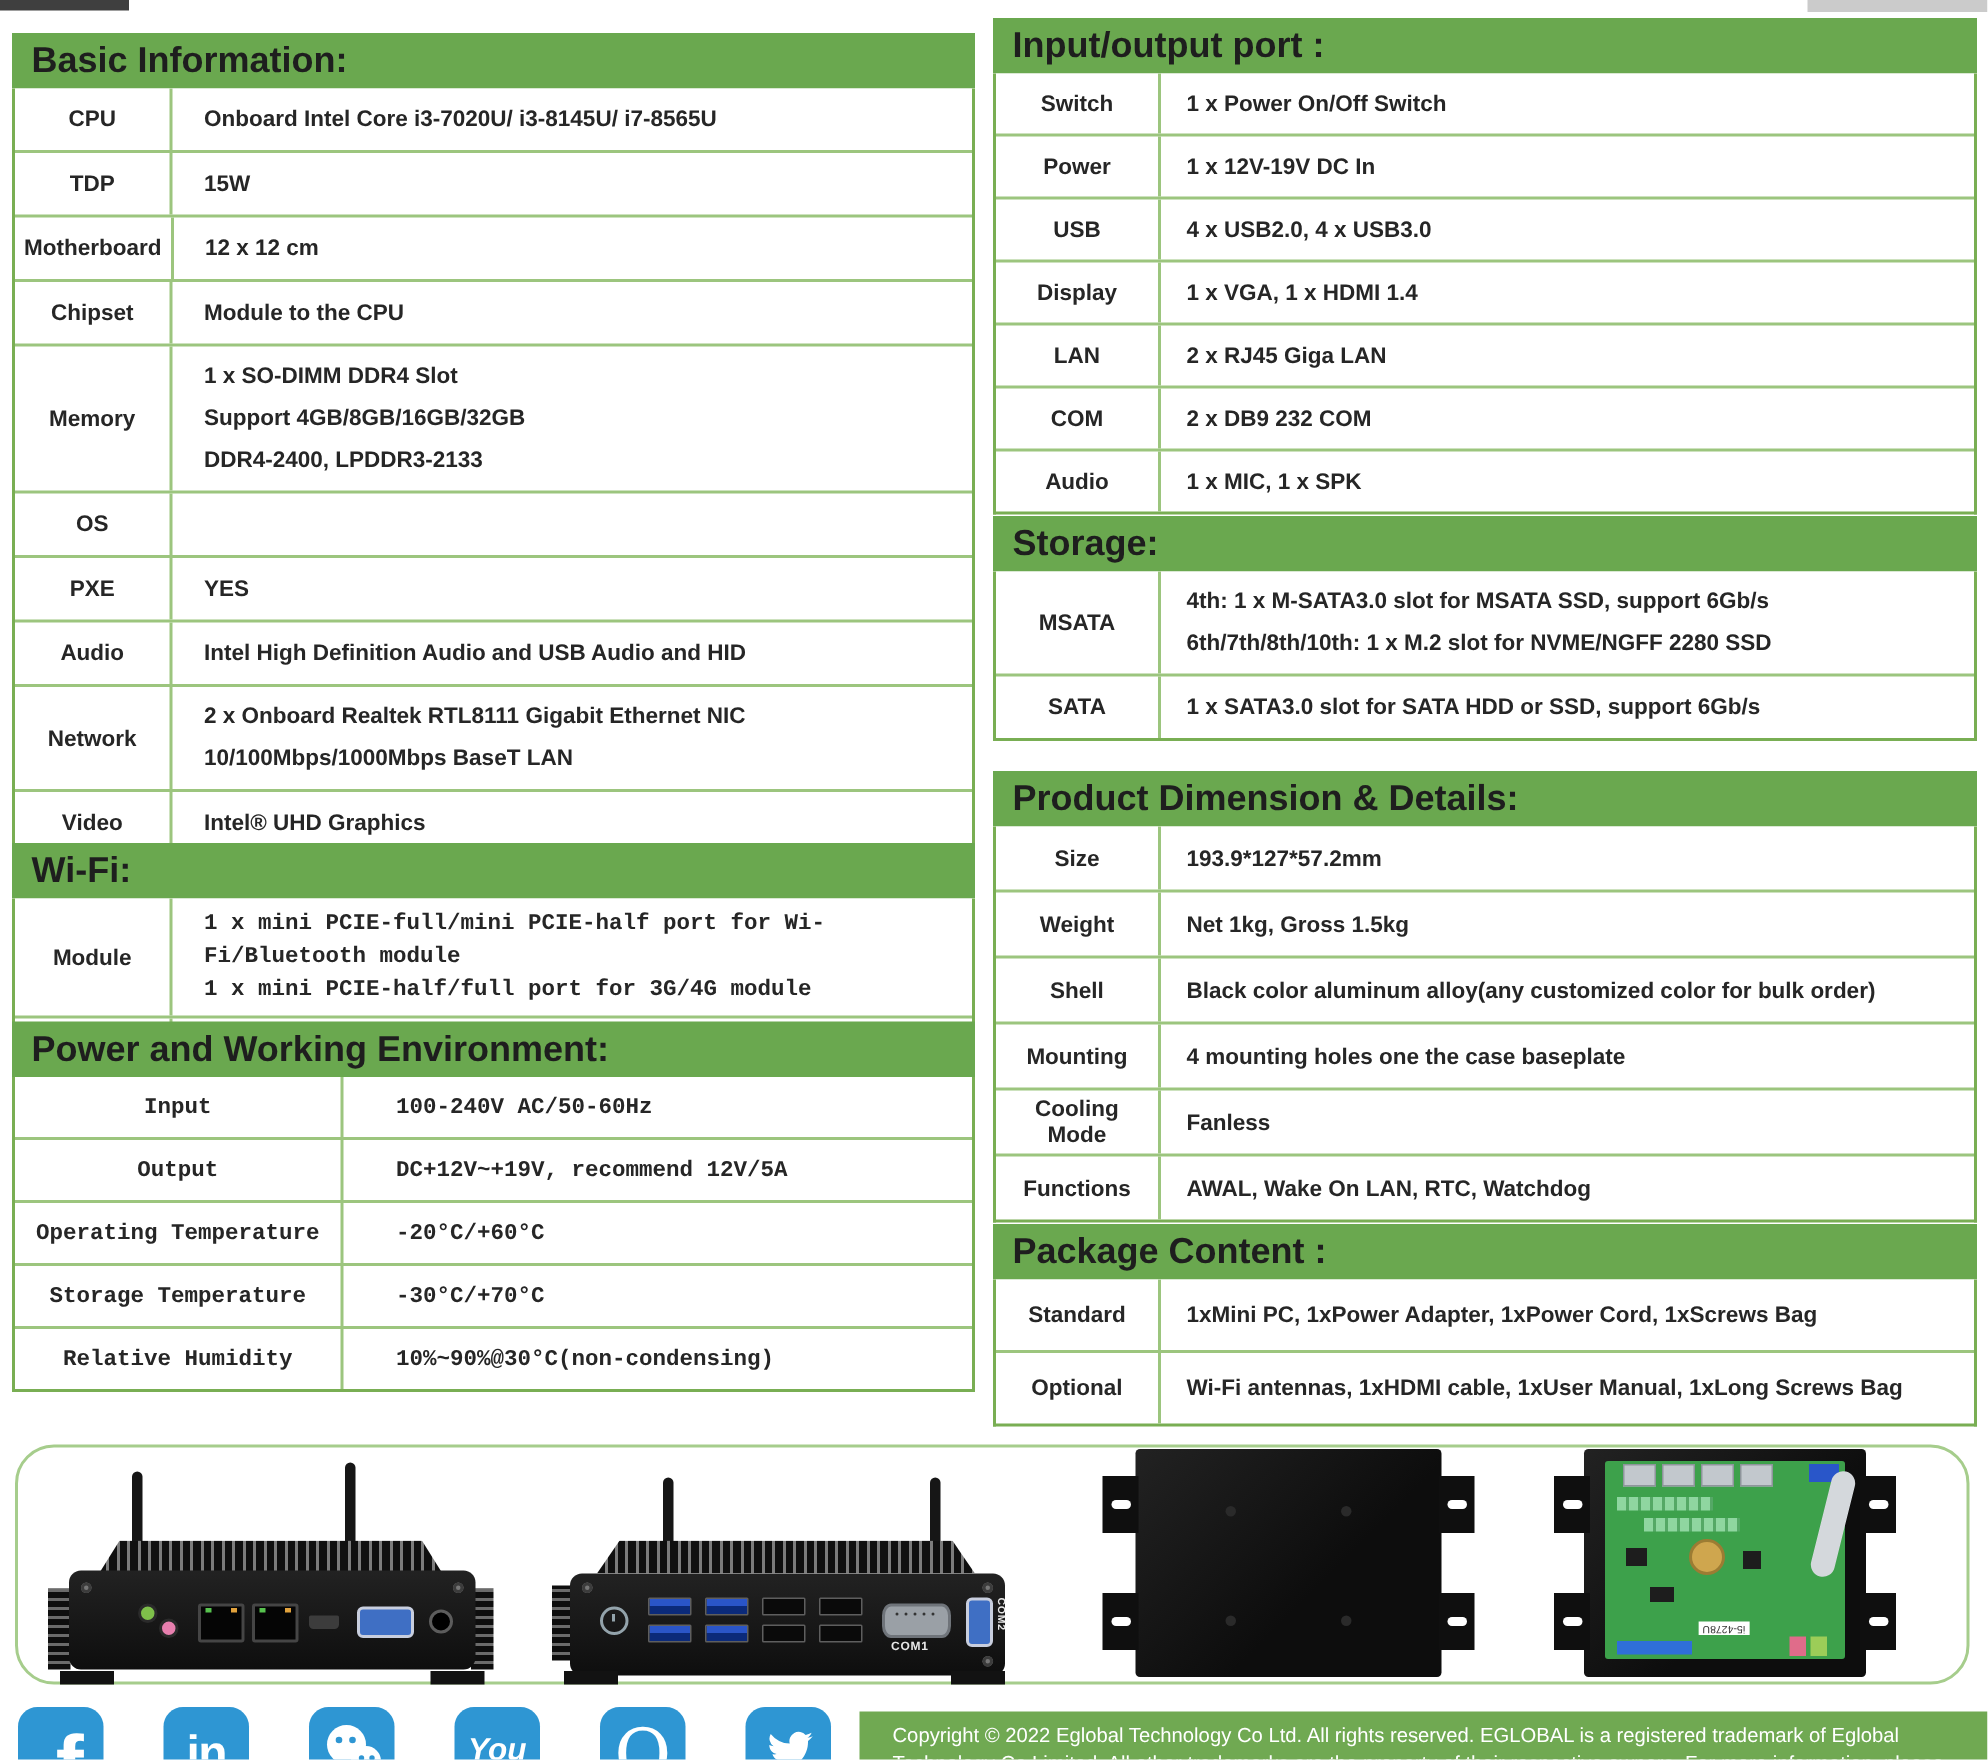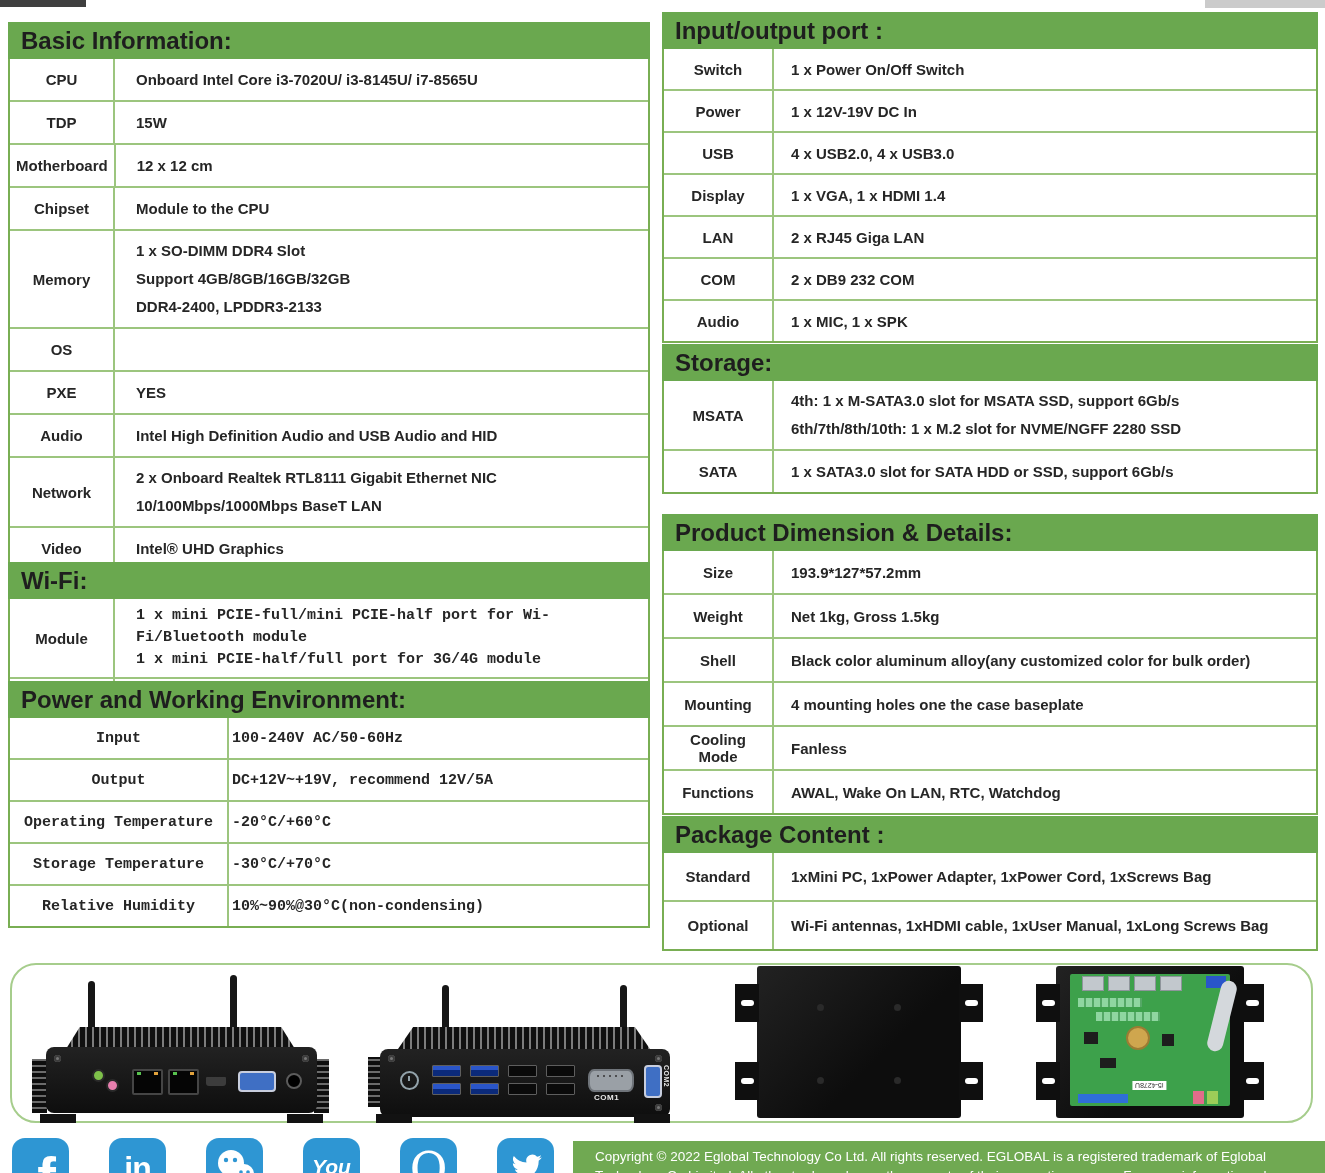--- a/index.html
+++ b/index.html
@@ -34,21 +34,21 @@
 
   #sec-basic .trow{min-height:41px;}
   #sec-wifi .trow{min-height:41px;}
   #sec-wifi .multi{line-height:22px;font-family:Liberation Mono, monospace;}
   #sec-power .trow{min-height:40px;font-family:Liberation Mono, monospace;}
   #sec-io .trow{min-height:40px;}
   #sec-storage .trow{min-height:41px;}
   #sec-dim .trow{min-height:42px;}
   #sec-pkg .trow{min-height:47px;}
   #sec-io .tvalue,#sec-storage .tvalue,#sec-dim .tvalue,#sec-pkg .tvalue{padding-left:17px;}
-  #sec-power .tvalue{padding-left:3px;text-align:center;}
+  #sec-power .tvalue{padding-left:35px;text-align:center;}
 
   
   #photo-strip{position:absolute;left:10px;top:963px;width:1299px;height:156px;
                border:2px solid #a6cd8c;border-radius:26px;background:#fff;}
   .photo{position:absolute;}
   .ant{position:absolute;width:7px;background:#161616;border-radius:4px 4px 2px 2px;}
   .ant::after{content:"";position:absolute;left:-2px;bottom:-8px;width:11px;height:10px;
               background:#0d0d0d;border-radius:2px;}
   .fins{position:absolute;background:repeating-linear-gradient(90deg,#101010 0 5px,#7c7c7c 5px 7px);
         clip-path:polygon(0 100%,6% 0,94% 0,100% 100%);}

